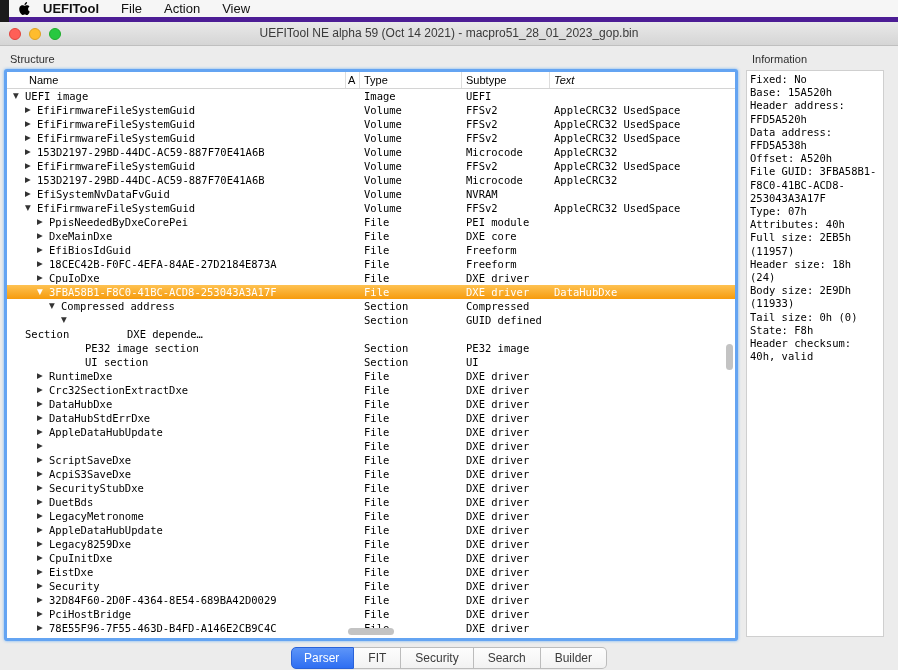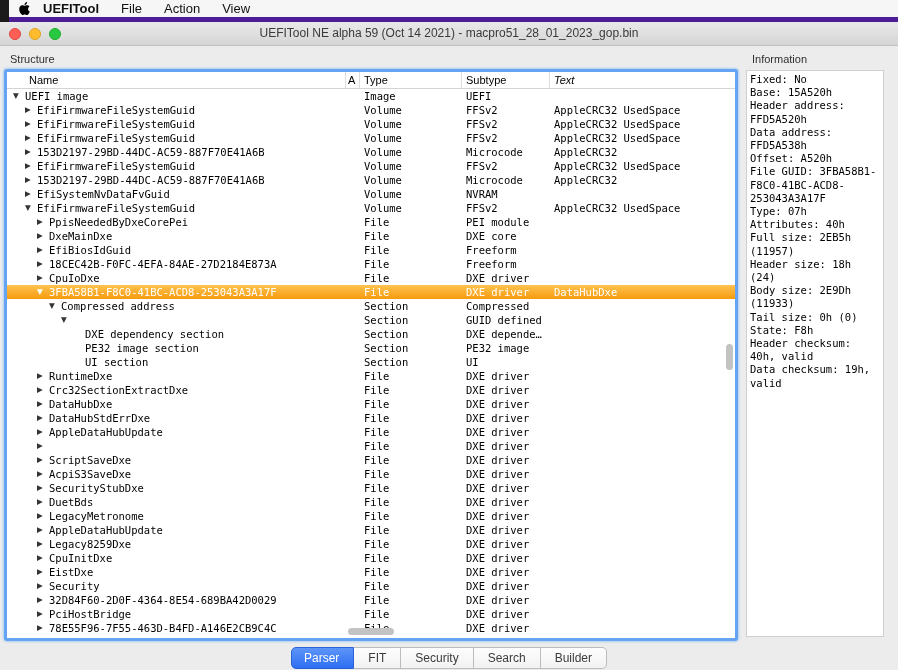--- a/index.html
+++ b/index.html
@@ -326,25 +326,20 @@
         <div class="cell col-name">
           <span class="indent" style="width: 54px;"></span>
           <span class="arrow">▼</span>
         </div>
         <div class="cell col-a"></div>
         <div class="cell col-type">Section</div>
         <div class="cell col-subtype">GUID defined</div>
         <div class="cell col-text"></div>
       </div>
       <div class="tree-row">
-        <div class="cell col-name">
-          <span class="indent" style="width: 66px;"></span>
-          <span class="arrow"></span>
-          <span class="row-label">DXE dependency section</span>
-        </div>
         <div class="cell col-a"></div>
         <div class="cell col-type">Section</div>
         <div class="cell col-subtype">DXE depende…</div>
         <div class="cell col-text"></div>
       </div>
       <div class="tree-row">
         <div class="cell col-name">
           <span class="indent" style="width: 66px;"></span>
           <span class="arrow"></span>
           <span class="row-label">PE32 image section</span>
@@ -586,21 +581,20 @@
     <div class="info-line">Offset: A520h</div>
     <div class="info-line">File GUID: 3FBA58B1-F8C0-41BC-ACD8-253043A3A17F</div>
     <div class="info-line">Type: 07h</div>
     <div class="info-line">Attributes: 40h</div>
     <div class="info-line">Full size: 2EB5h (11957)</div>
     <div class="info-line">Header size: 18h (24)</div>
     <div class="info-line">Body size: 2E9Dh (11933)</div>
     <div class="info-line">Tail size: 0h (0)</div>
     <div class="info-line">State: F8h</div>
     <div class="info-line">Header checksum: 40h, valid</div>
-    <div class="info-line">Data checksum: 19h, valid</div>
   </div>
 
 <div class="tabbar" id="tab-bar">
     <button class="tab active">Parser</button>
     <button class="tab">FIT</button>
     <button class="tab">Security</button>
     <button class="tab">Search</button>
     <button class="tab">Builder</button>
   </div>
 

